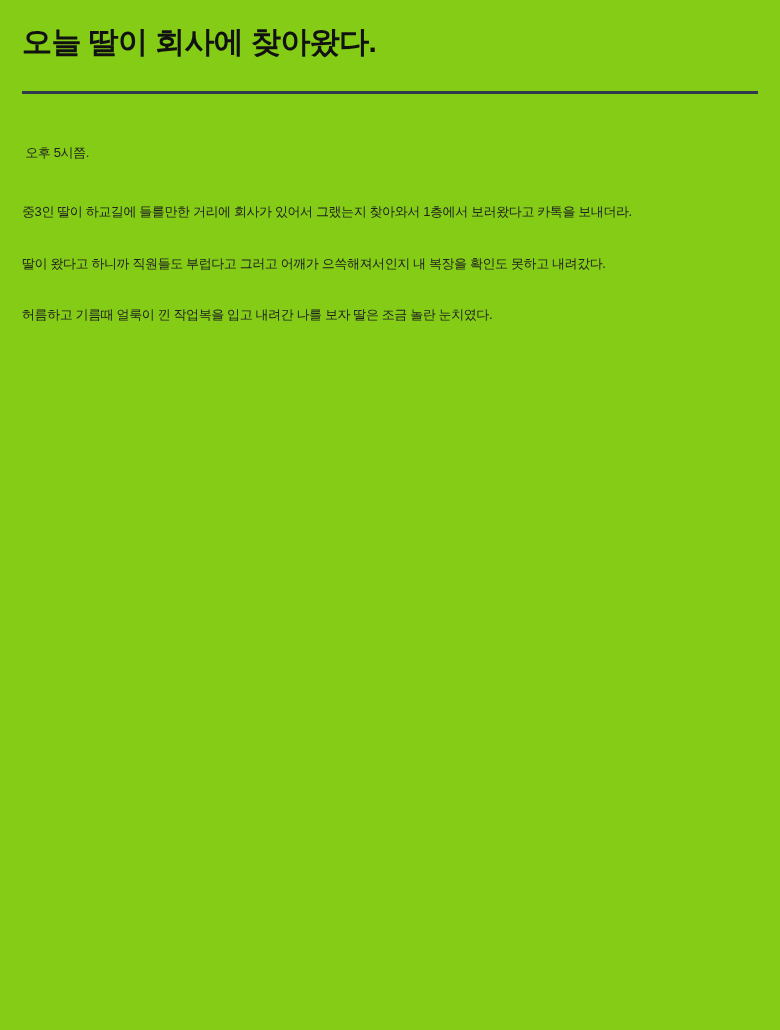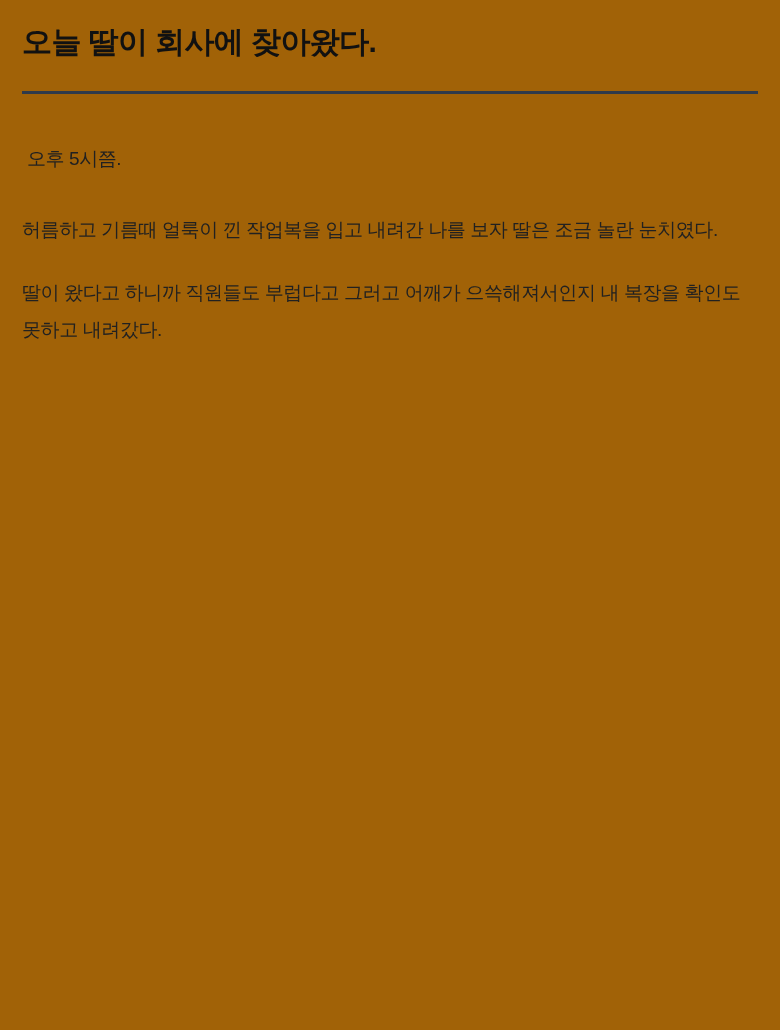--- a/index.html
+++ b/index.html
@@ -13,21 +13,21 @@
     height: 1030px;
     font-family: "Liberation Sans", "DejaVu Sans", sans-serif;
     color: #1b1b1b;
     overflow: hidden;
   }
   .page {
     width: 780px;
     height: 1030px;
     box-sizing: border-box;
     padding: 0 22px;
-    background: #a16207;
+    background: #84cc16;
     position: relative;
   }
   .title {
     font-size: 30px;
     font-weight: 700;
     letter-spacing: -0.6px;
     color: #111111;
     margin: 0;
     padding-top: 22px;
     line-height: 1.3;
@@ -35,21 +35,21 @@
   .title-rule {
     margin-top: 30px;
     border: 0;
     border-top: 3px solid #2f3a4a;
     width: 100%;
   }
   .body {
     margin-top: 46px;
   }
   .para {
-    font-size: 19px;
+    font-size: 13px;
     line-height: 1.95;
     letter-spacing: -0.4px;
     color: #212121;
     margin: 0 0 26px 0;
     white-space: pre-wrap;
     word-break: keep-all;
   }
   .para.first {
     margin-bottom: 34px;
   }
@@ -58,17 +58,18 @@
 <body>
 
 <div class="page">
 
   <h1 class="title">오늘 딸이 회사에 찾아왔다.</h1>
 
   <hr class="title-rule">
 
   <div class="body">
     <p class="para first"> 오후 5시쯤.</p>
+    <p class="para">중3인 딸이 하교길에 들를만한 거리에 회사가 있어서 그랬는지 찾아와서 1층에서 보러왔다고 카톡을 보내더라.</p>
+    <p class="para">딸이 왔다고 하니까 직원들도 부럽다고 그러고 어깨가 으쓱해져서인지 내 복장을 확인도 못하고 내려갔다.</p>
     <p class="para">허름하고 기름때 얼룩이 낀 작업복을 입고 내려간 나를 보자 딸은 조금 놀란 눈치였다.</p>
-    <p class="para">딸이 왔다고 하니까 직원들도 부럽다고 그러고 어깨가 으쓱해져서인지 내 복장을 확인도 못하고 내려갔다.</p>
   </div>
 
 </div>
 
 </body></html>

